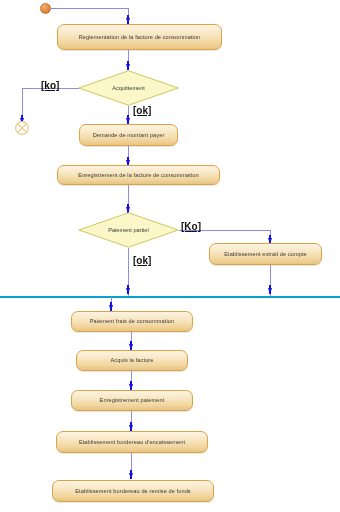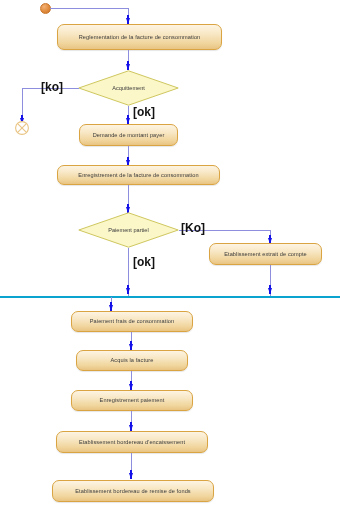--- a/index.html
+++ b/index.html
@@ -110,25 +110,26 @@
   
   .swimlane-line {
     position: absolute;
     background: #0aa3cf;
     height: 1.6px;
   }
 
   
   .guard {
     position: absolute;
-    font-size: 12px;
+    font-size: 10px;
     font-weight: bold;
     color: #121212;
     white-space: nowrap;
     background: transparent;
+    text-decoration: underline;
   }
 </style>
 </head>
 <body>
 
 <div id="diagram-root">
 
   <div class="start-node" style="left:40px; top:3px; width:11px; height:11px;"></div>
 
   <div class="edge h" style="left:50px; top:8px; width:79px;"></div>

